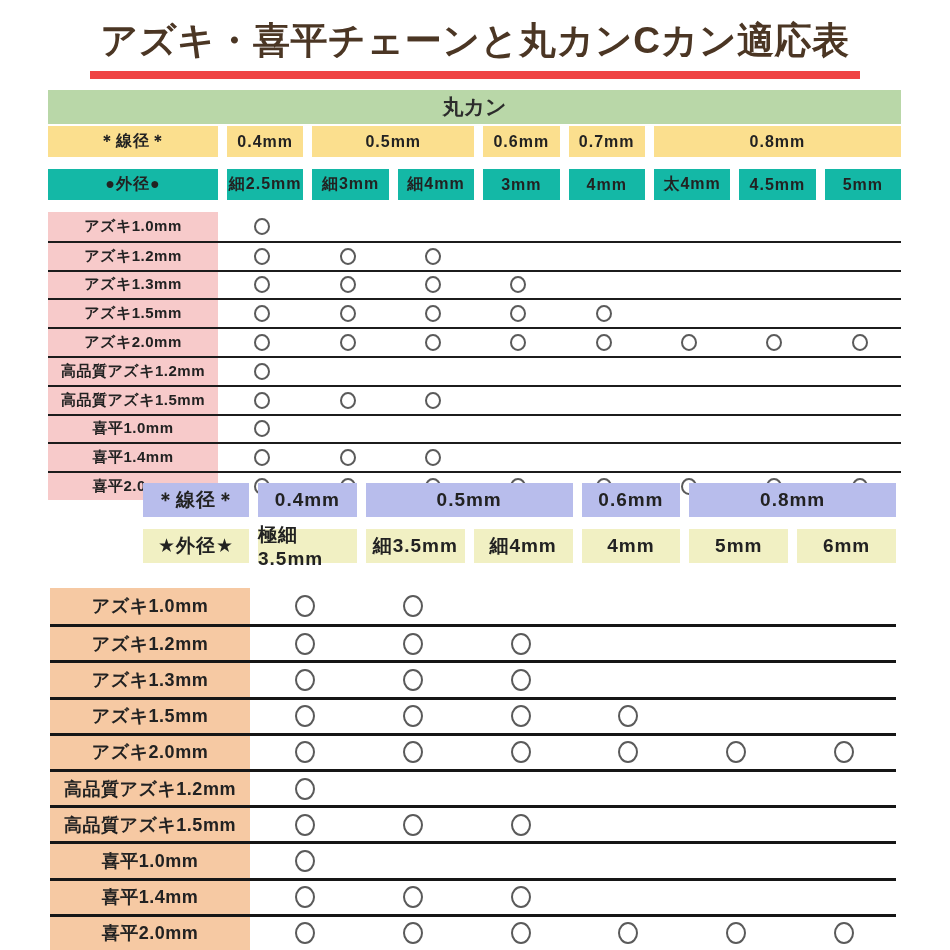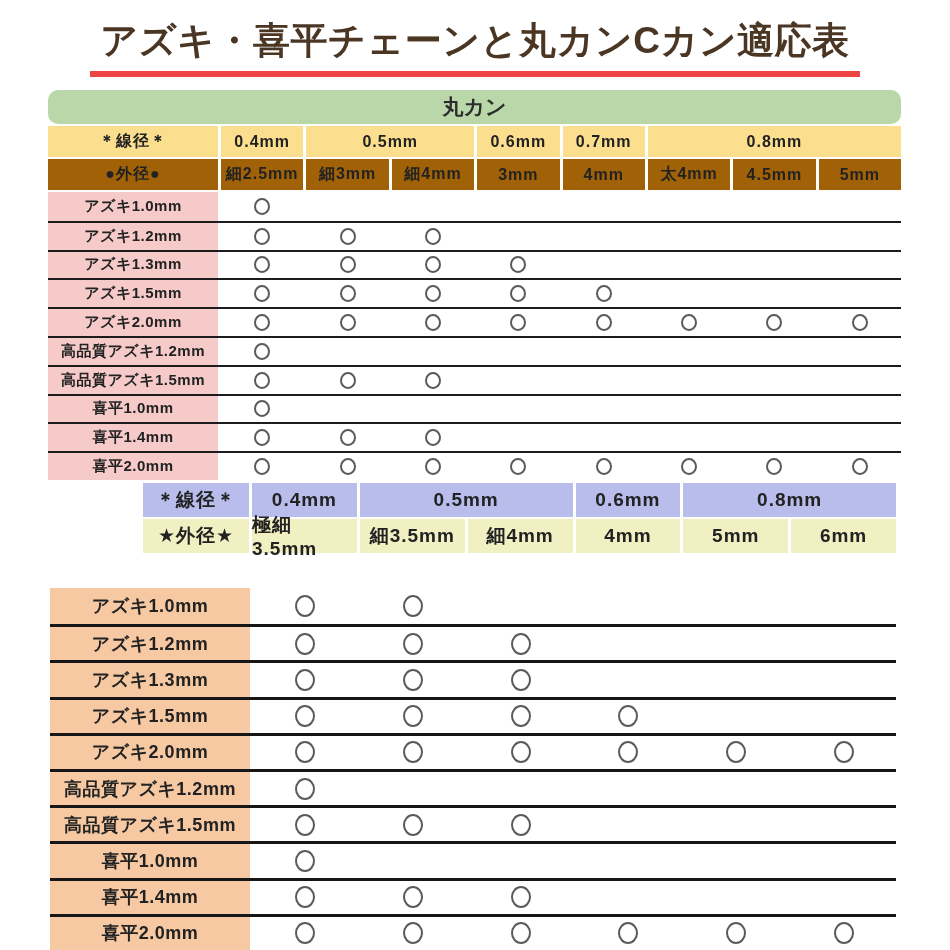--- a/index.html
+++ b/index.html
@@ -2,33 +2,33 @@
 <html><head>
 <meta charset="utf-8">
 <style>
   * { margin:0; padding:0; box-sizing:border-box; }
   html,body { width:950px; height:950px; background:#ffffff; overflow:hidden; }
   body { font-family:"Liberation Sans","DejaVu Sans",sans-serif; color:#222; }
   #page { position:relative; width:950px; height:950px; background:#ffffff; }
 
   
   .title-wrap { position:absolute; left:0; top:16px; width:950px; text-align:center; }
-  .title-inner { display:inline-block; padding:0 10px 5px 10px; border-bottom:6px solid #ef4444; }
+  .title-inner { display:inline-block; padding:0 10px 5px 10px; border-bottom:8px solid #ef4444; }
   .title-text { font-size:37px; font-weight:800; color:#4b3624; letter-spacing:0.5px; white-space:nowrap; }
 
   
   #t1 { position:absolute; left:48px; top:90px; width:853px; }
   .band { display:flex; align-items:center; justify-content:center; font-weight:700; margin-bottom:2px; }
-  #t1 .band { height:34px; background:#b9d7a8; font-size:21px; color:#2c2c2c;border-radius:10px; }
-  .hgrid { display:grid; column-gap:3px; margin-bottom:2px; }
+  #t1 .band { height:34px; background:#b9d7a8; font-size:21px; color:#2c2c2c; }
+  .hgrid { display:grid; column-gap:9px; margin-bottom:12px; }
   #t1 .hgrid { grid-template-columns:170px repeat(8, 1fr); }
   .hcell { display:flex; align-items:center; justify-content:center; font-weight:700; letter-spacing:1px; }
   #t1 .hcell { height:31px; font-size:16px; }
   .t1-wire-bg { background:#fbdf8e; }
-  .t1-outer-bg { background:#a16207; }
+  .t1-outer-bg { background:#14b8a6; }
   #t1-body .trow { display:grid; grid-template-columns:170px repeat(8,1fr); column-gap:3px; height:28.8px; background:#ffffff; }
   #t1-body .trow + .trow { border-top:2px solid #1c1c1c; }
   .t1-label { background:#f7caca; display:flex; align-items:center; justify-content:center; font-size:15px; font-weight:700; letter-spacing:0.5px; }
   .cell { display:flex; align-items:center; justify-content:center; }
   .circle1 { width:16px; height:17px; border:2px solid #5a5a5a; border-radius:50%; background:#fff; }
 
   
   #t2-head { position:absolute; left:143px; top:483px; width:753px; }
   #t2-head .band { height:33px; background:#94a7d7; font-size:23px; color:#1e1e2e; }
   #t2-head .hgrid { grid-template-columns:106px repeat(6,1fr); }

